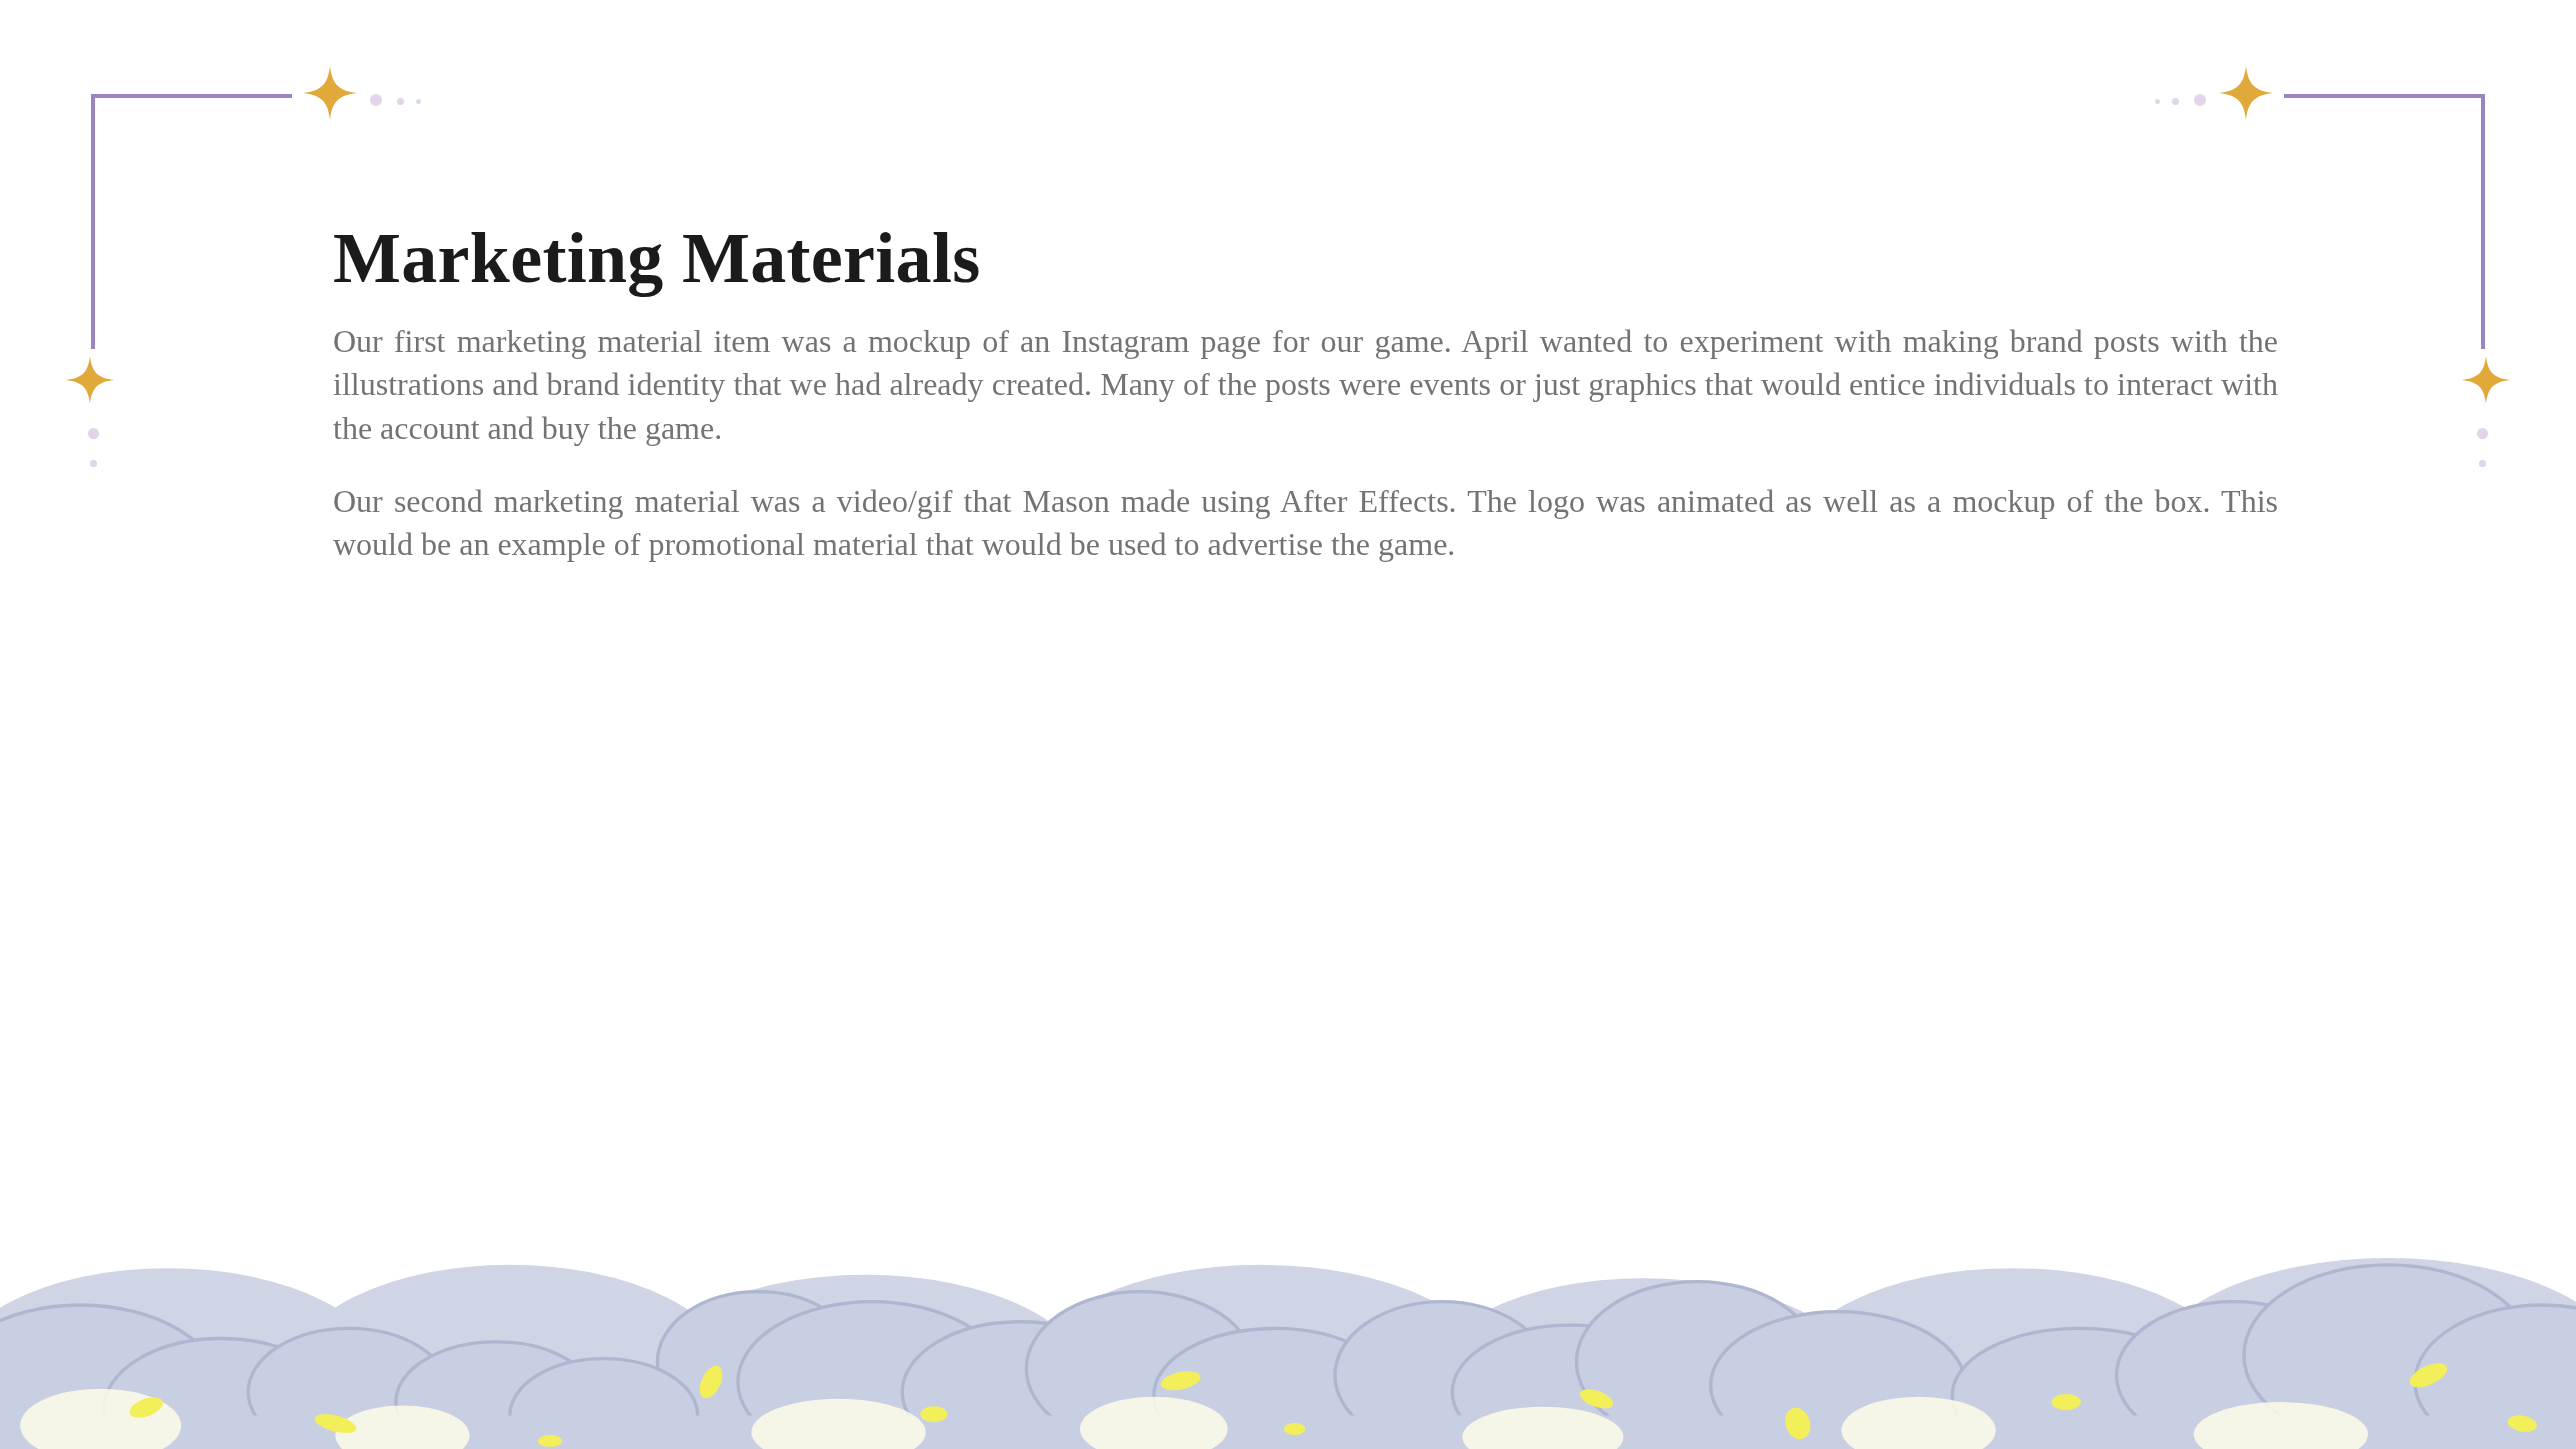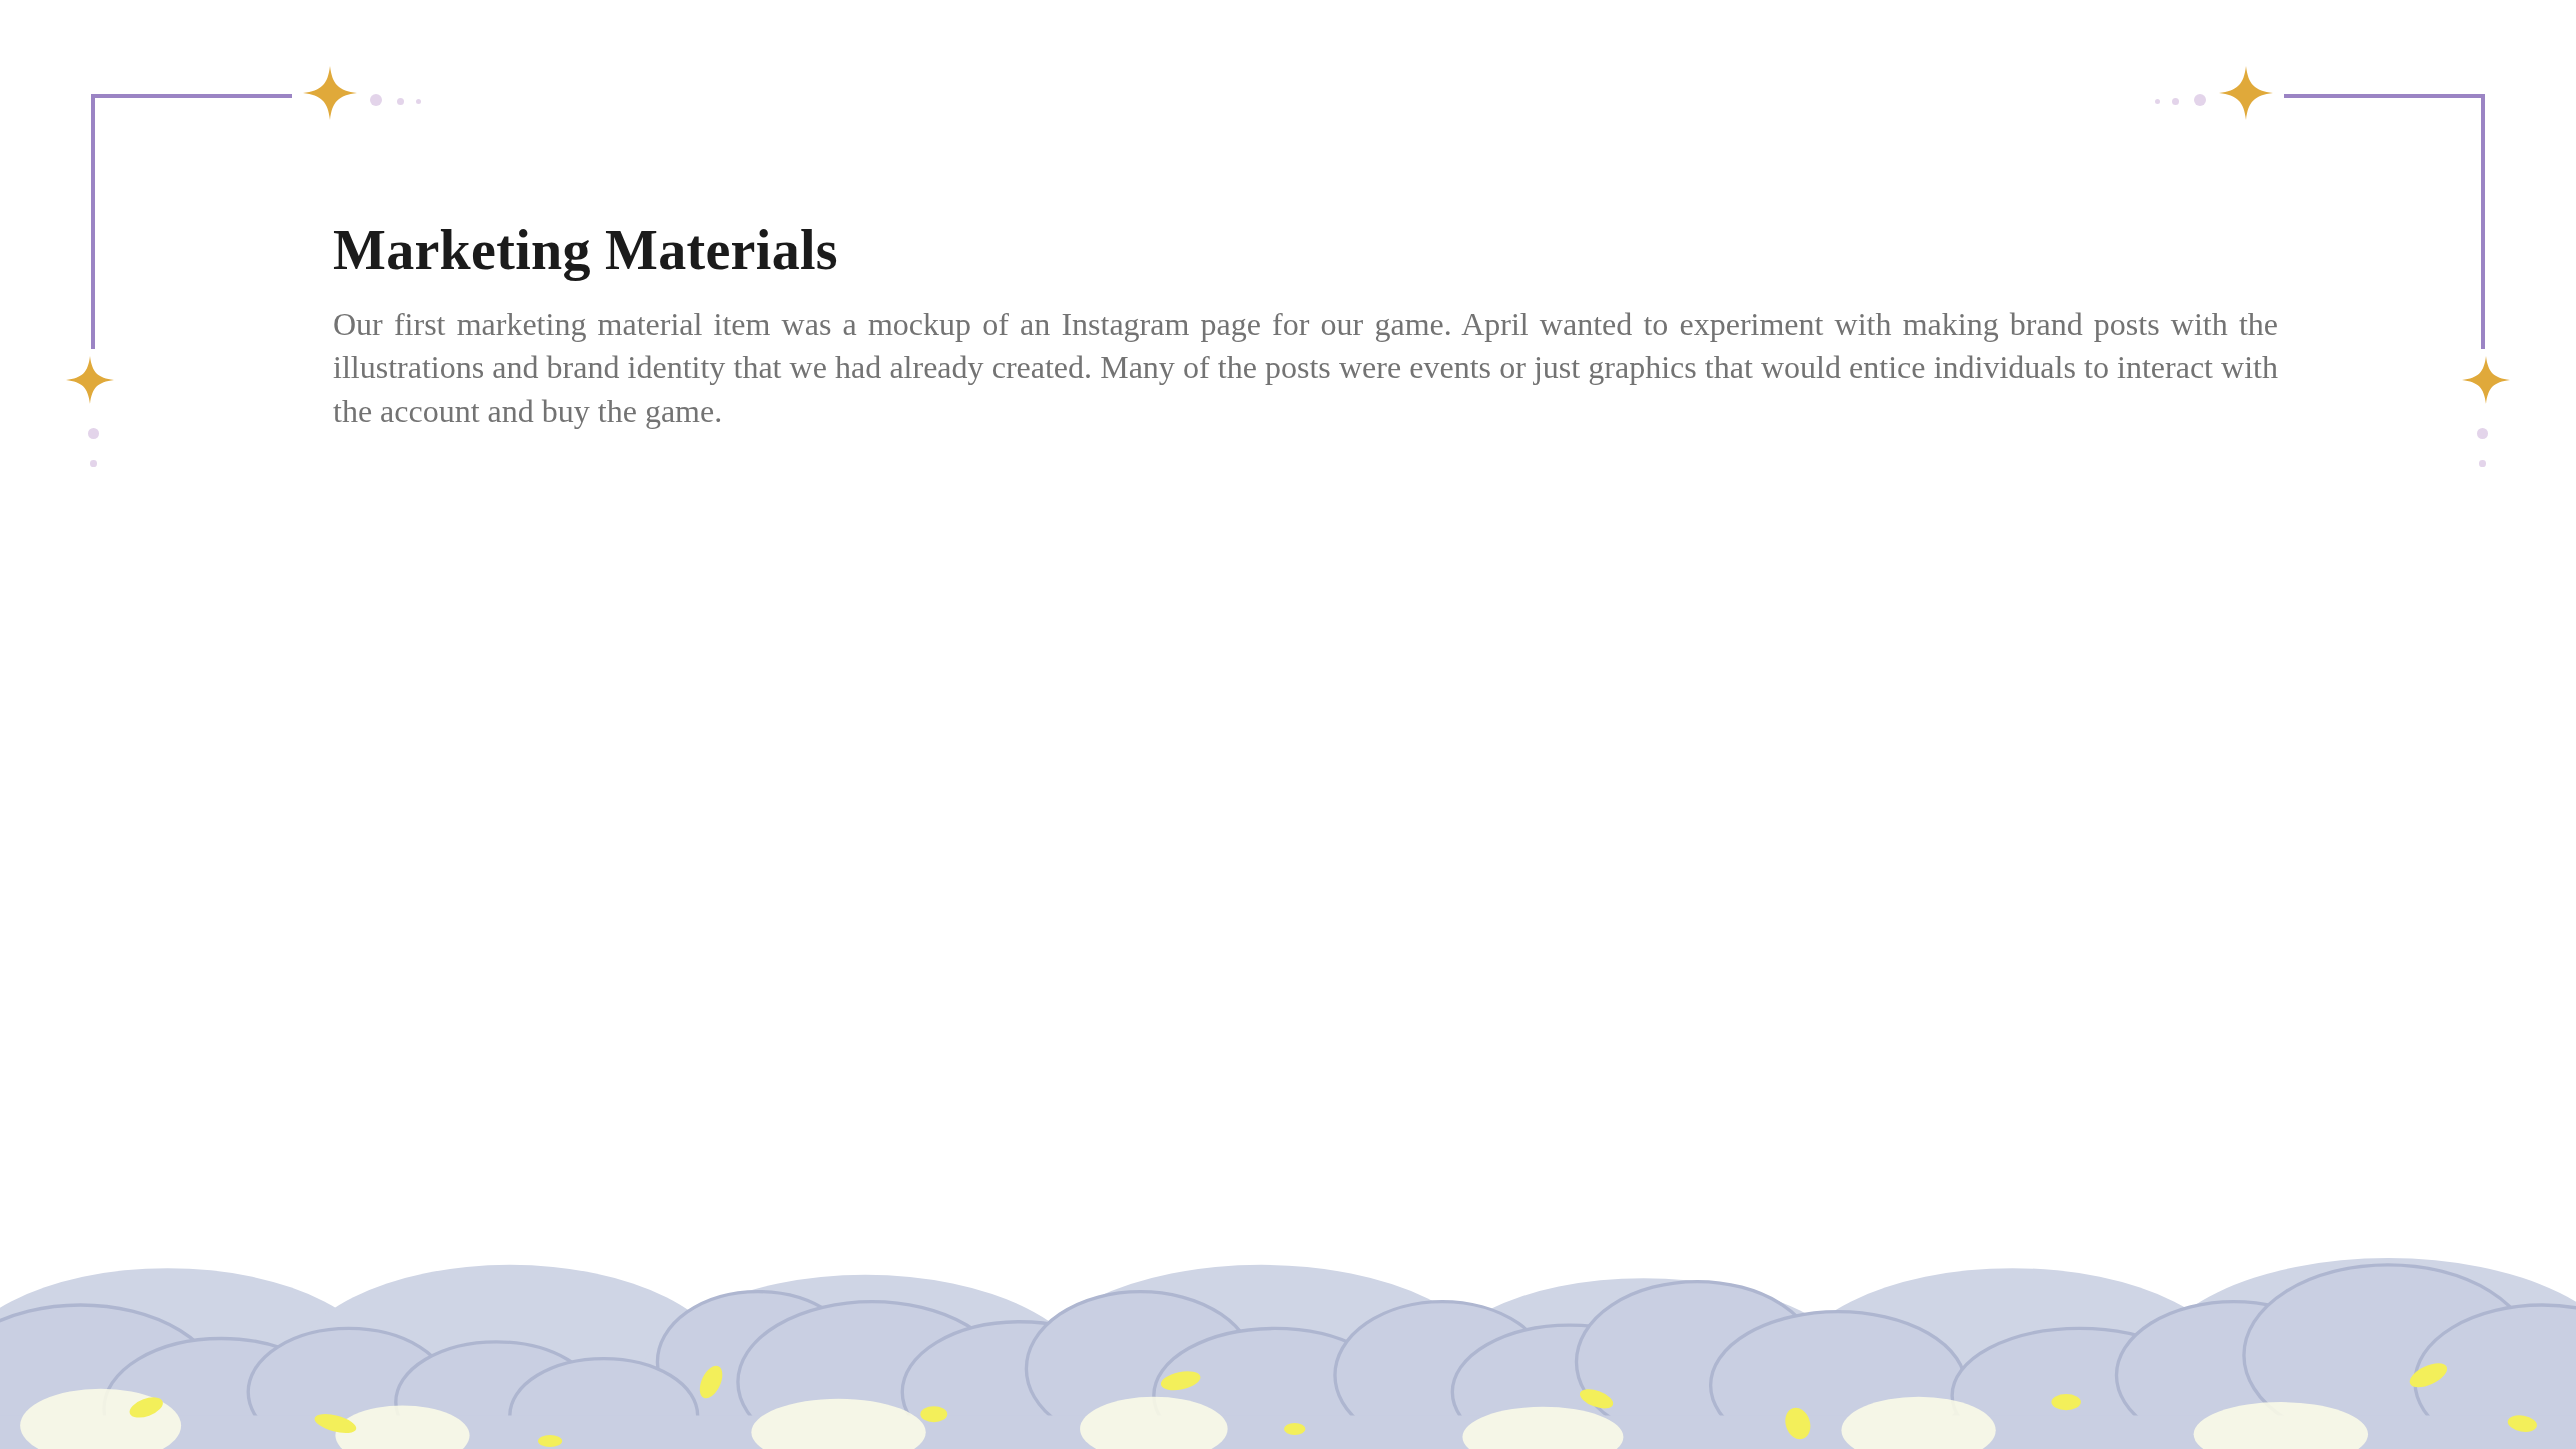--- a/index.html
+++ b/index.html
@@ -86,21 +86,21 @@
   
   .content {
     position: absolute;
     left: 333px;
     top: 221px;
     width: 1945px;
   }
   .page-title {
     font-family: "Liberation Serif", serif;
     font-weight: bold;
-    font-size: 56px;
+    font-size: 72px;
     letter-spacing: 0.3px;
     margin: 0 0 23px 0;
     line-height: 1.05;
     color: #1b1b1b;
   }
   .body-par {
     font-size: 32px;
     line-height: 1.36;
     text-align: justify;
     margin: 0 0 29.5px 0;
@@ -157,20 +157,21 @@
   <svg width="48" height="48" viewBox="0 0 100 100" aria-hidden="true">
     <path d="M50 0 C54 34 66 46 100 50 C66 54 54 66 50 100 C46 66 34 54 0 50 C34 46 46 34 50 0 Z" fill="#e0a93a"></path>
   </svg>
 </div>
 <div class="dot dot-mr-1"></div>
 <div class="dot dot-mr-2"></div>
 
 <div class="content">
   <h1 class="page-title">Marketing Materials</h1>
   <p class="body-par">Our first marketing material item was a mockup of an Instagram page for our game. April wanted to experiment with making brand posts with the illustrations and brand identity that we had already created. Many of the posts were events or just graphics that would entice individuals to interact with the account and buy the game.</p>
+  <p class="body-par">Our second marketing material was a video/gif that Mason made using After Effects. The logo was animated as well as a mockup of the box. This would be an example of promotional material that would be used to advertise the game.</p>
 </div>
 
 <div class="clouds">
   <svg viewBox="0 0 3840 430" preserveAspectRatio="none" aria-hidden="true">
     <defs>
       <clipPath id="cl">
           <rect x="0" y="0" width="3840" height="430"></rect>
         </clipPath>
     </defs>
     <g clip-path="url(#cl)">

